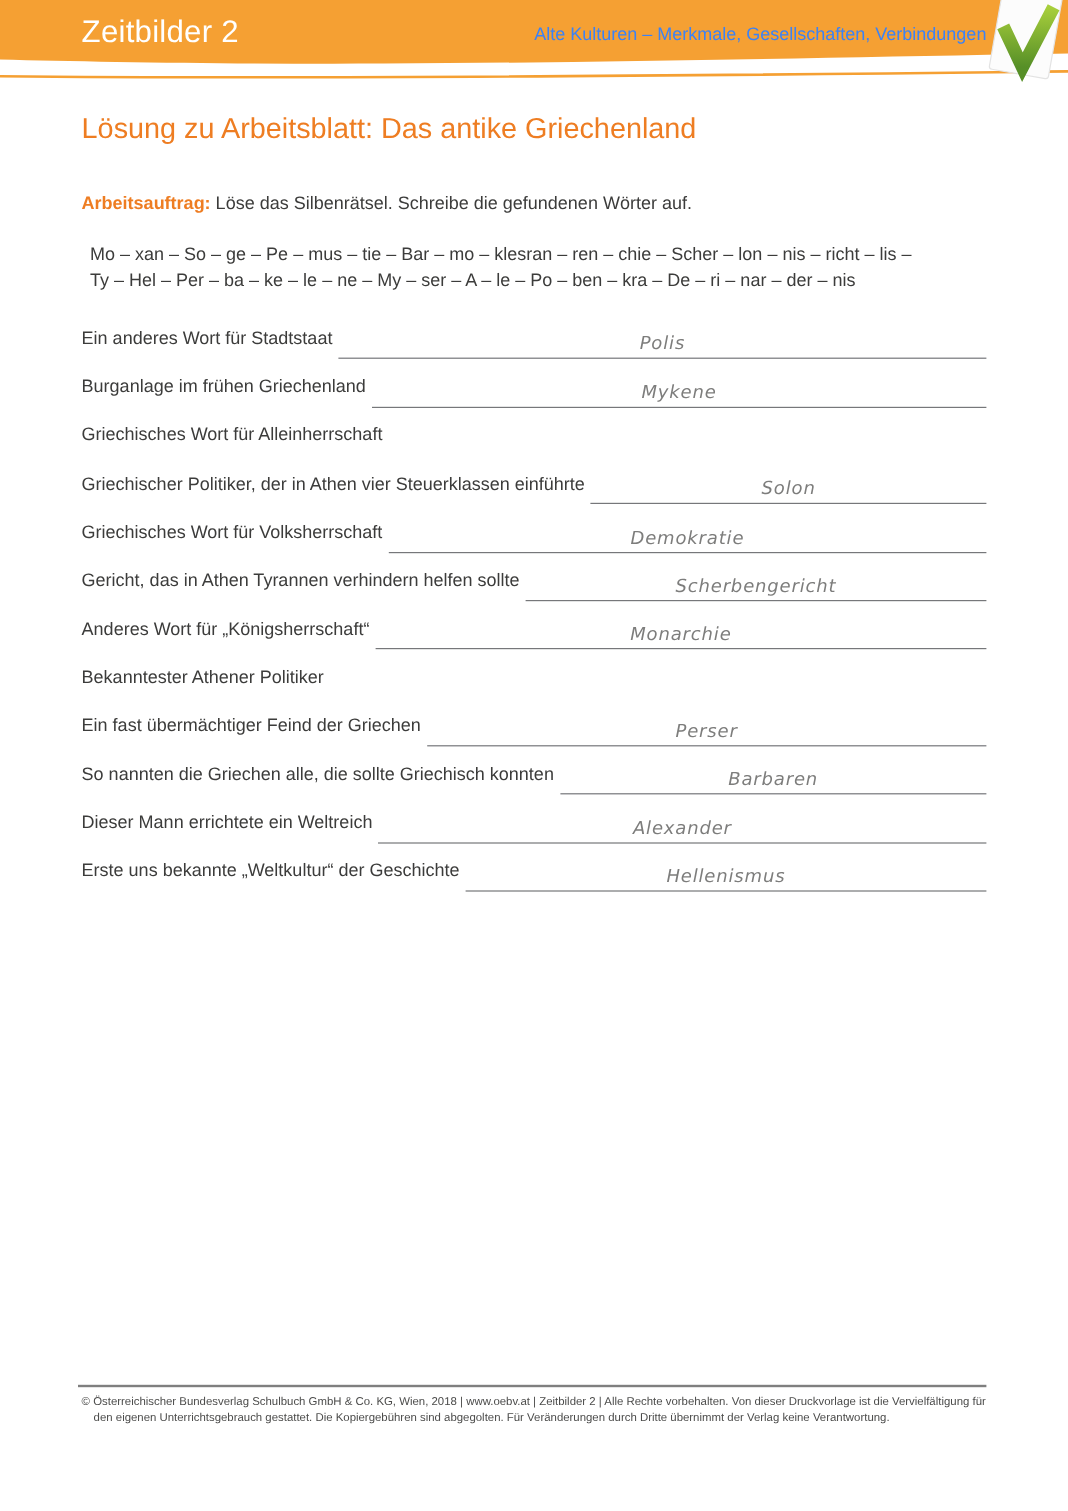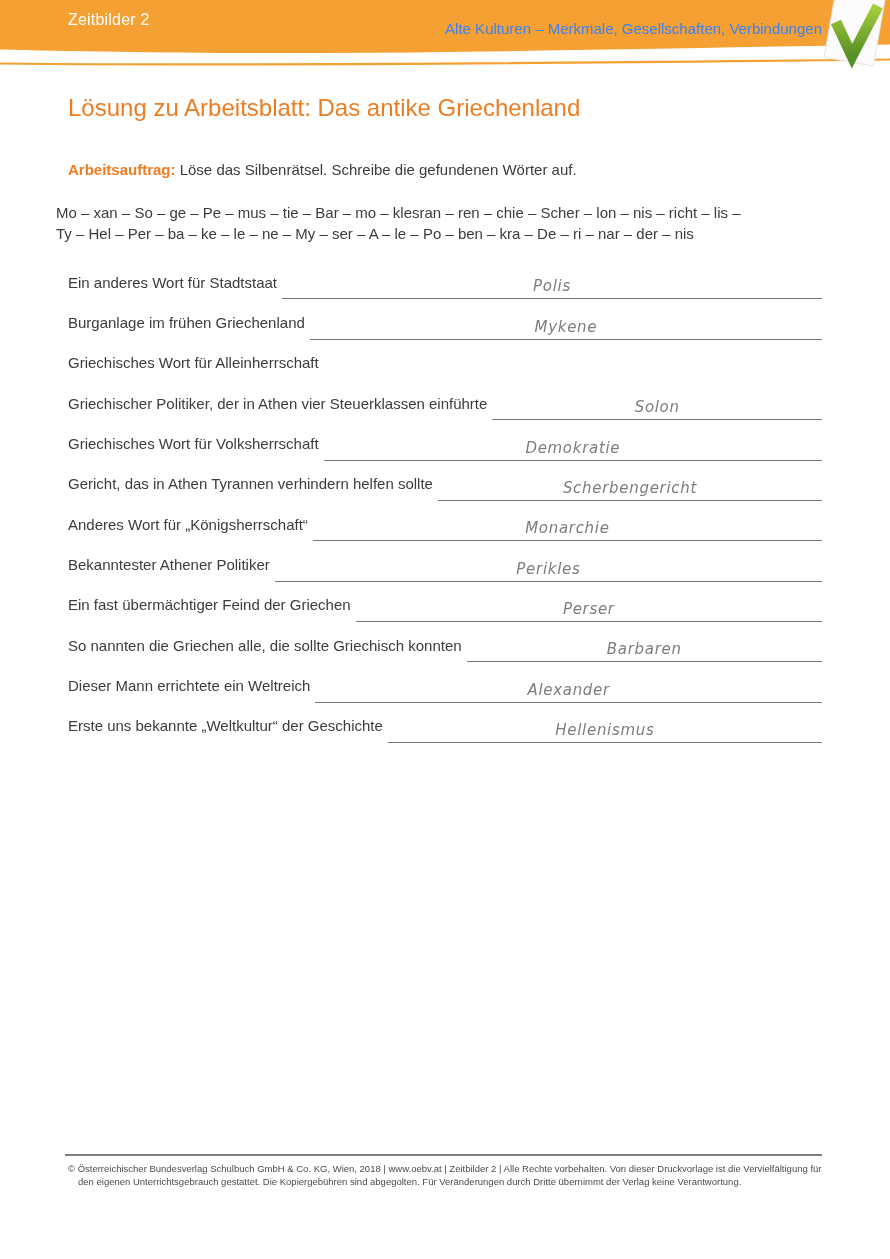--- a/index.html
+++ b/index.html
@@ -10,29 +10,29 @@
     --line-gray:#76777A;
     --footer-text:#4B4B4A;
   }
   *{margin:0;padding:0;box-sizing:border-box;}
   html,body{background:#fff;}
   body{font-family:"Liberation Sans", sans-serif;}
   .page{position:relative;width:890px;height:1259px;background:#fff;overflow:hidden;}
 
   
   .header-svg{position:absolute;top:0;left:0;}
-  .book-title{position:absolute;left:68px;top:11px;font-size:16px;color:#fff;letter-spacing:0.2px;}
+  .book-title{position:absolute;left:68px;top:11px;font-size:26px;color:#fff;letter-spacing:0.2px;}
   .chapter-title{position:absolute;right:68px;top:20px;font-size:15px;color:#3b82f6;}
   .corner-icon{position:absolute;left:814px;top:0;}
 
   
   .page-title{position:absolute;left:68px;top:94px;font-size:24px;font-weight:normal;color:var(--accent-orange);}
   .task{position:absolute;left:68px;top:161px;font-size:15px;color:var(--body-text);}
   .task-label{font-weight:bold;color:var(--accent-orange);}
-  .syllables{position:absolute;left:56px;top:203px;width:754px;font-size:15px;line-height:20.5px;color:var(--body-text);}
+  .syllables{position:absolute;left:75px;top:203px;width:754px;font-size:15px;line-height:20.5px;color:var(--body-text);}
 
   .questions{position:absolute;left:68px;top:262px;width:754px;}
   .q-row{display:flex;align-items:center;height:40.33px;}
   .q-label{font-size:15px;line-height:17px;color:var(--body-text);white-space:nowrap;padding-right:5px;}
   .q-line{flex:1;position:relative;align-self:stretch;border-bottom:1.6px solid var(--line-gray);margin-bottom:3px;}
   .q-answer{position:absolute;left:0;right:0;bottom:3px;text-align:center;
             font-family:"DejaVu Sans", sans-serif;font-style:italic;
             font-size:15px;color:var(--answer-gray);letter-spacing:0.7px;}
 
   
@@ -118,23 +118,20 @@
 
     <div class="q-row">
       <span class="q-label">Anderes Wort für „Königsherrschaft“</span>
       <span class="q-line">
         <span class="q-answer">Monarchie</span>
       </span>
     </div>
 
     <div class="q-row">
       <span class="q-label">Bekanntester Athener Politiker</span>
-      <span class="q-line">
-        <span class="q-answer">Perikles</span>
-      </span>
     </div>
 
     <div class="q-row">
       <span class="q-label">Ein fast übermächtiger Feind der Griechen</span>
       <span class="q-line">
         <span class="q-answer">Perser</span>
       </span>
     </div>
 
     <div class="q-row">

